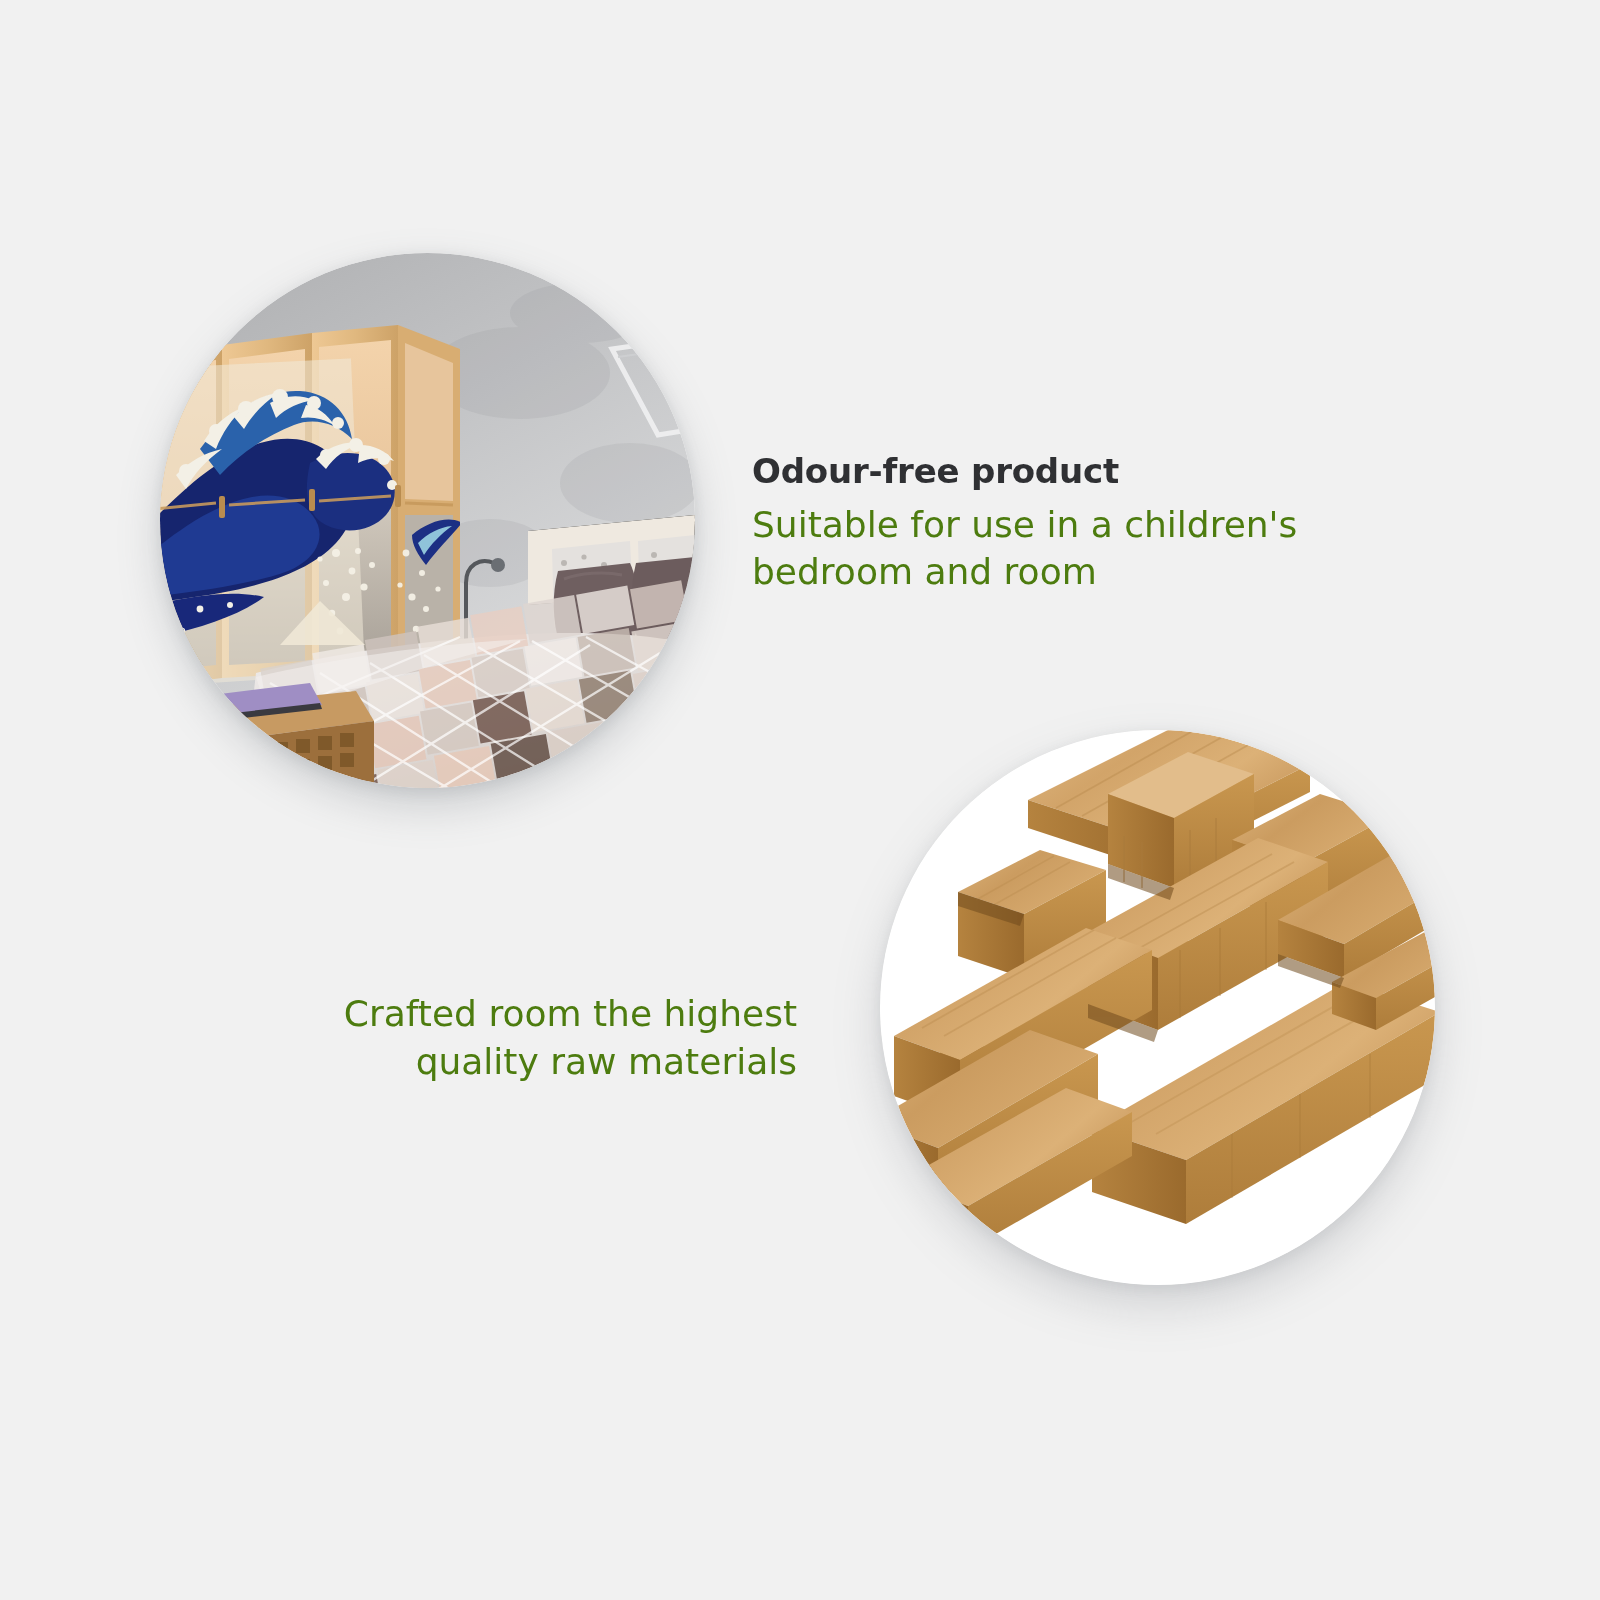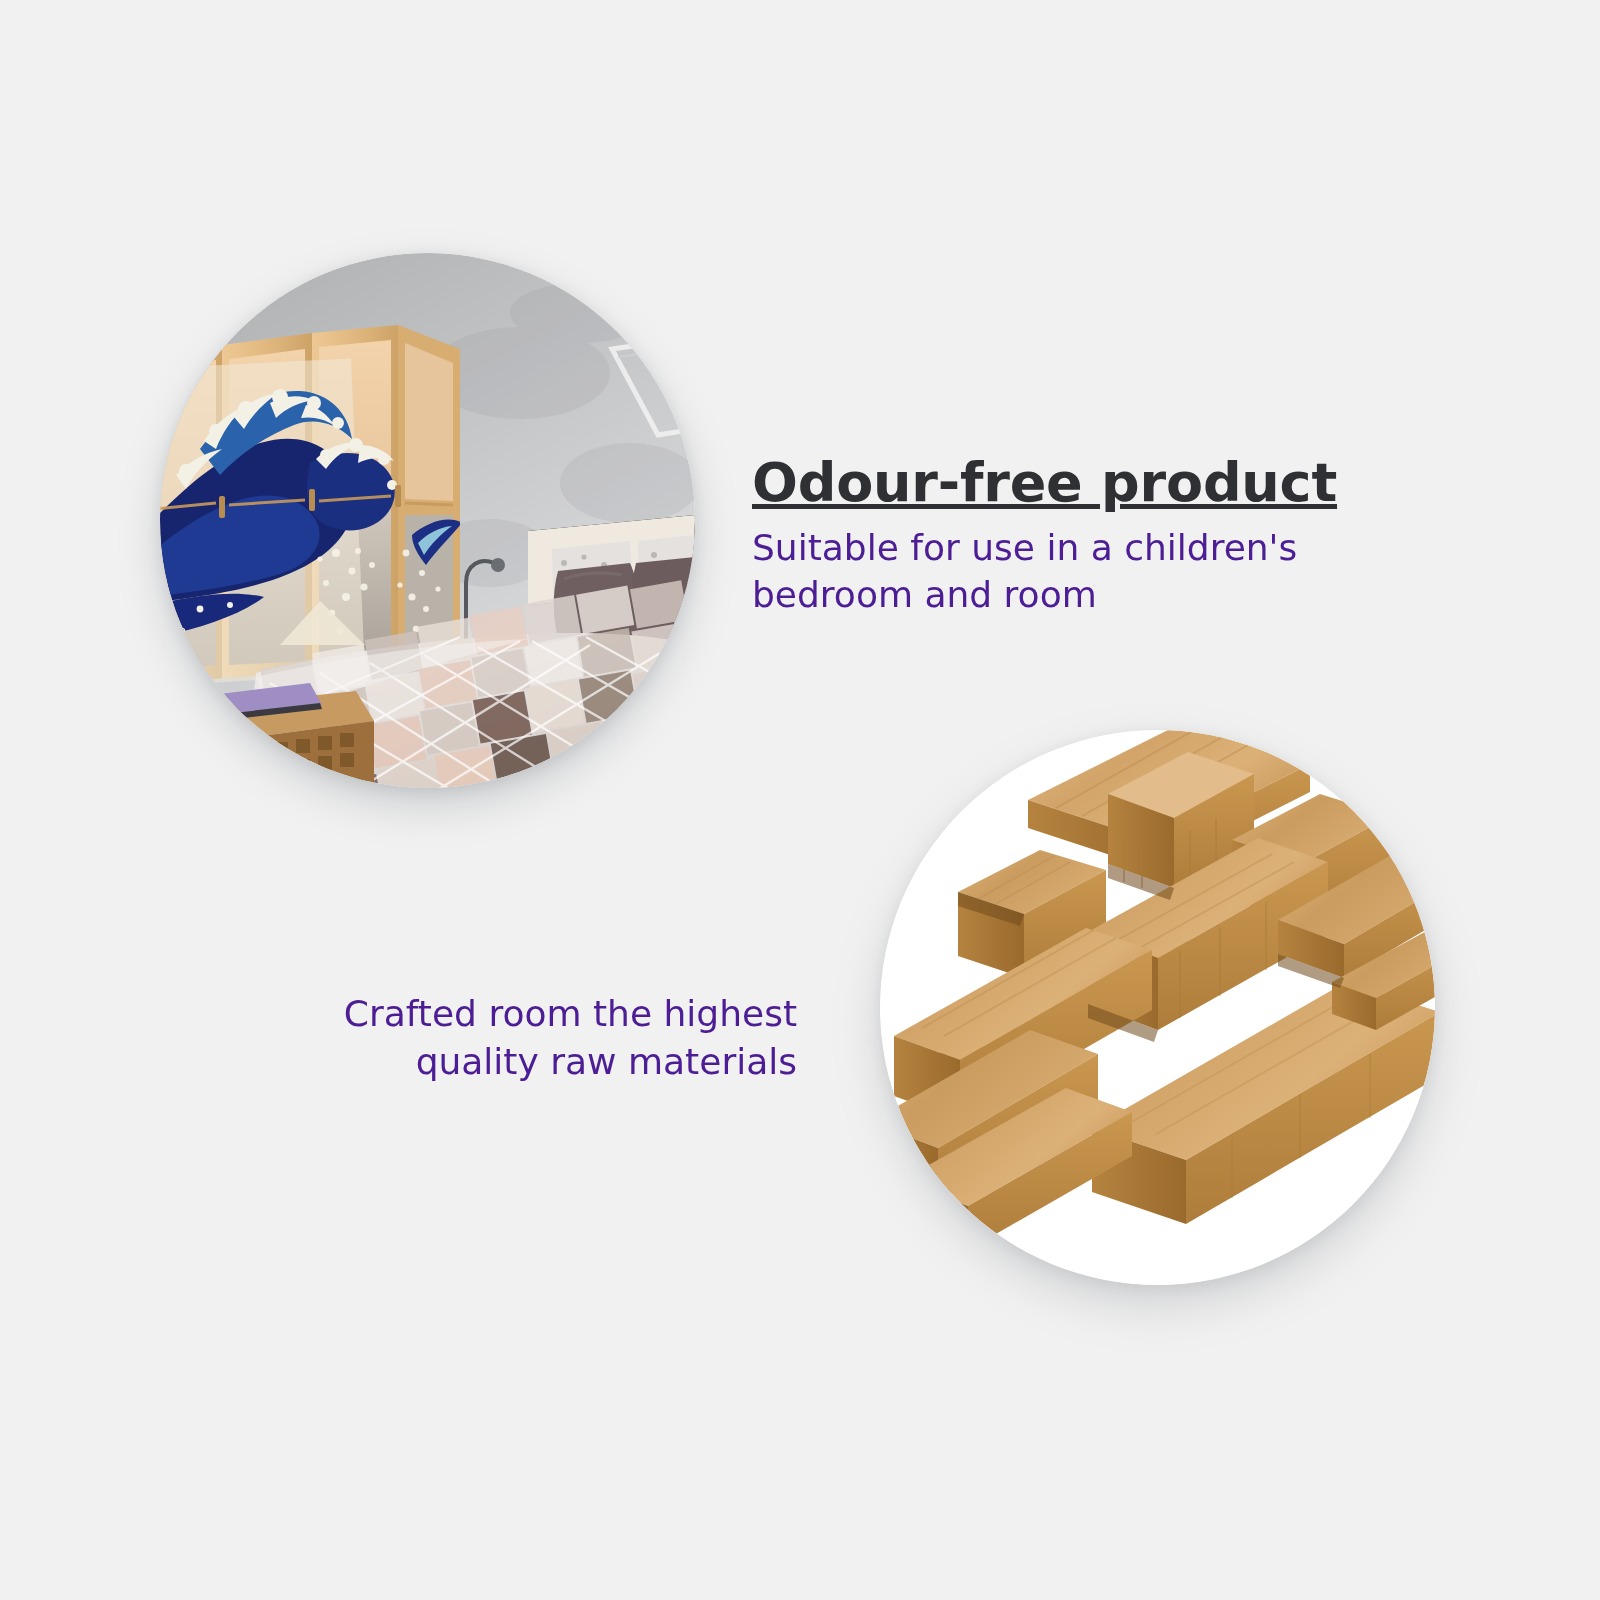--- a/index.html
+++ b/index.html
@@ -59,33 +59,32 @@
     width: 560px;
     text-align: left;
   }
   #feature-solid {
     left: 235px;
     top: 990px;
     width: 562px;
     text-align: right;
   }
   .feature-title {
-    font-size: 54px;
+    font-size: 34px;
     font-weight: 700;
     color: #2f3033;
     letter-spacing: -0.2px;
     line-height: 1.14;
     margin: 0 0 10px 0;
     white-space: nowrap;
-    text-decoration: underline;
   }
   .feature-desc {
     font-size: 36px;
     font-weight: 400;
-    color: #4c1d95;
+    color: #4d7c0f;
     line-height: 1.32;
     margin: 0;
   }
 </style>
 </head>
 <body>
 
 <div class="stage">
 
   <div class="medallion" id="medallion-bedroom">

